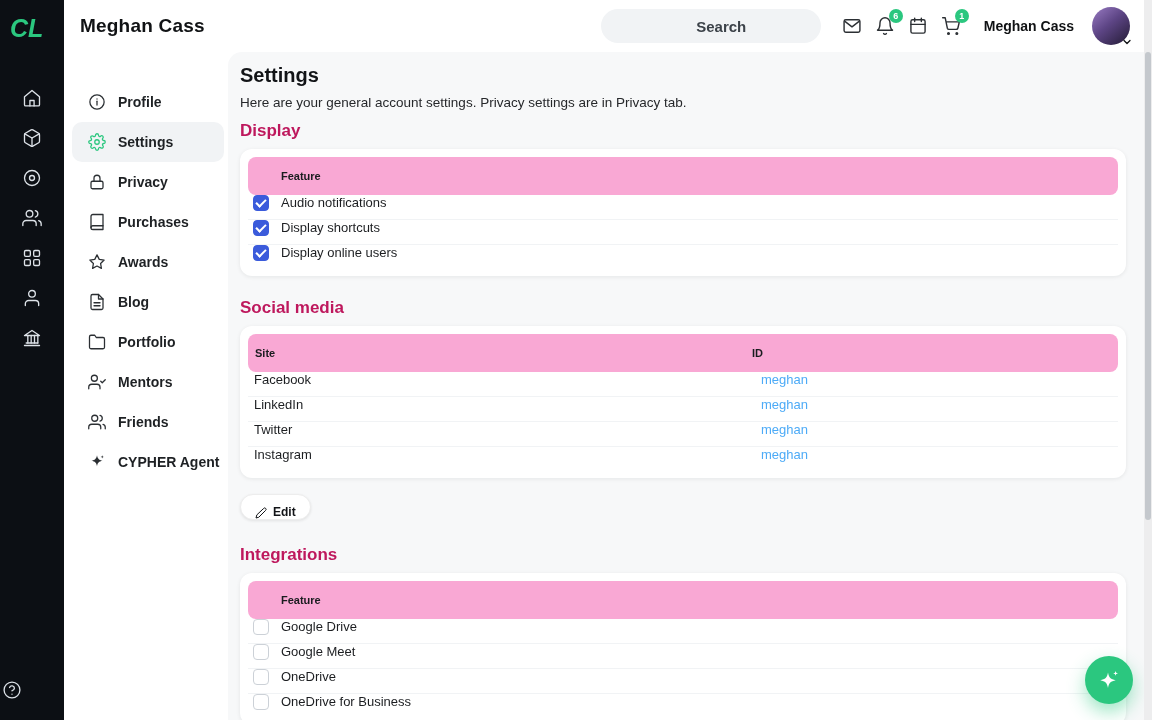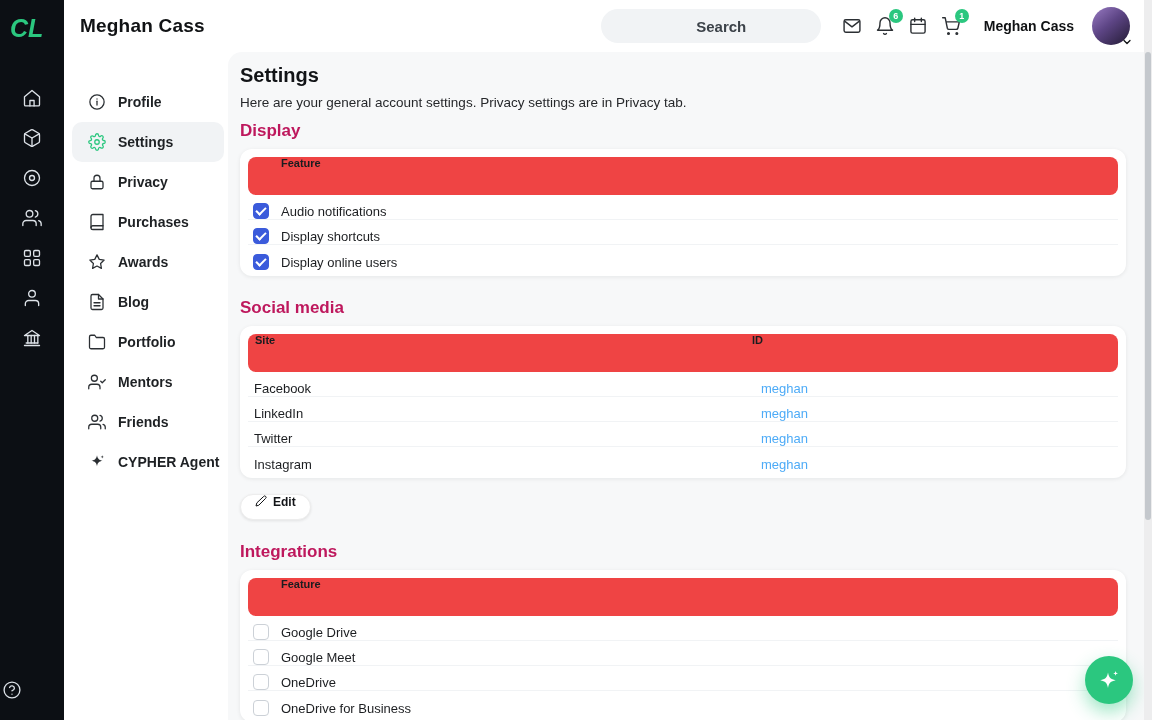--- a/index.html
+++ b/index.html
@@ -43,30 +43,30 @@
   .menu-item.active { background:#f1f3f5; font-weight:bold; }
   .menu-item.active svg { color:var(--accent-green,#2bc77f); }
 
   
   .content { position:absolute; left:228px; top:52px; right:0; bottom:0; background:#f7f8f9; border-top-left-radius:14px; padding:12px 26px 0 12px; overflow:hidden; z-index:2; }
   .h1 { font-size:20px; font-weight:bold; color:#121417; line-height:22px; }
   .subtitle { font-size:13.5px; color:#26282b; margin-top:9px; line-height:16px; }
   .h2 { font-size:17px; font-weight:bold; color:#be185d; margin:22px 0 8px; line-height:20px; }
   .h2.first { margin-top:10px; }
   .card { background:#fff; border-radius:12px; box-shadow:0 1px 4px rgba(15,20,30,.08); padding:8px 8px 6px; }
-  .thead { background:#ef4444; border-radius:8px; height:38px; display:flex; font-size:11px; font-weight:bold; color:#1a1c1f; padding-left:33px; }
+  .thead { background:#f9a8d4; border-radius:8px; height:38px; display:flex; align-items:center; font-size:11px; font-weight:bold; color:#1a1c1f; padding-left:33px; }
   .thead.cols { display:grid; grid-template-columns:497px 1fr; padding-left:7px; }
-  .trow { height:25px; display:flex; align-items:flex-end; gap:12px; padding-left:5px; border-bottom:1px solid #f1f3f5; font-size:13px; color:#1c1e21; }
+  .trow { height:25px; display:flex; align-items:flex-start; gap:12px; padding-left:5px; border-bottom:1px solid #f1f3f5; font-size:13px; color:#1c1e21; }
   .trow:last-child { border-bottom:none; }
   .trow.cols { display:grid; grid-template-columns:498px 1fr; gap:9px; padding-left:6px; }
   .cb { width:16px; height:16px; border:1.5px solid #ccd1d7; border-radius:4px; background:#fff; flex:0 0 auto; display:flex; align-items:flex-start; justify-content:center; cursor:pointer; }
   .cb.on { background:var(--checkbox-blue,#3b5bdb); border-color:var(--checkbox-blue,#3b5bdb); }
   .cb.on::after { content:""; width:4px; height:8px; border:solid #fff; border-width:0 2px 2px 0; transform:rotate(45deg); margin-top:1px; }
   .link { color:var(--link-blue,#4dabf7); text-decoration:none; cursor:pointer; }
-  .edit-btn { display:inline-flex; align-items:flex-start; gap:6px; height:26px; padding:0 14px; border-radius:13px; background:#fff; border:1px solid #ededed; box-shadow:0 1px 3px rgba(0,0,0,.09); font-size:12px; font-weight:bold; color:#121417; margin:16px 0 0; cursor:pointer; font-family:"Liberation Sans", sans-serif; }
+  .edit-btn { display:inline-flex; align-items:flex-end; gap:6px; height:26px; padding:0 14px; border-radius:13px; background:#fff; border:1px solid #ededed; box-shadow:0 1px 3px rgba(0,0,0,.09); font-size:12px; font-weight:bold; color:#121417; margin:16px 0 0; cursor:pointer; font-family:"Liberation Sans", sans-serif; }
   .edit-btn svg { width:12px; height:12px; stroke-width:2; }
 
   
   .fab { position:absolute; right:19px; bottom:16px; width:48px; height:48px; border-radius:50%; background:var(--accent-green,#2bc77f); border:none; display:flex; align-items:center; justify-content:center; box-shadow:0 8px 18px rgba(43,199,127,.45); cursor:pointer; z-index:7; color:#fff; }
   .fab svg { width:24px; height:24px; }
 
   
   .scroll-track { position:absolute; right:0; top:0; bottom:0; width:8px; background:#ededee; z-index:8; }
   .scroll-thumb { position:absolute; right:1px; top:52px; width:6px; height:468px; border-radius:3px; background:#c4c8cd; cursor:grab; }
 </style>

